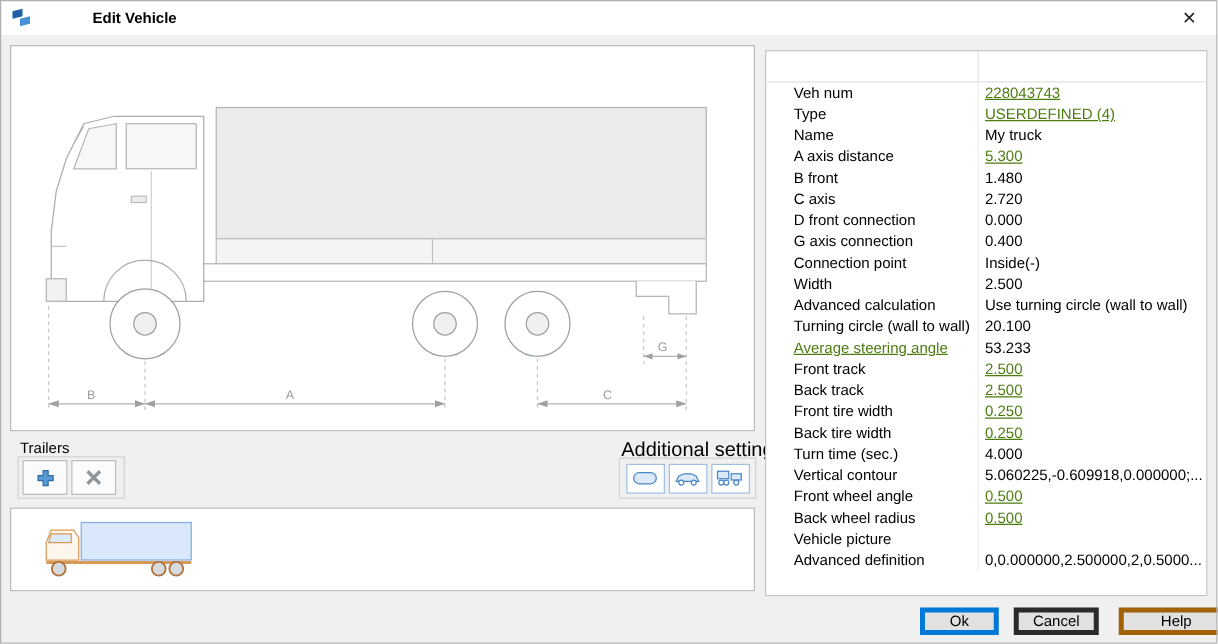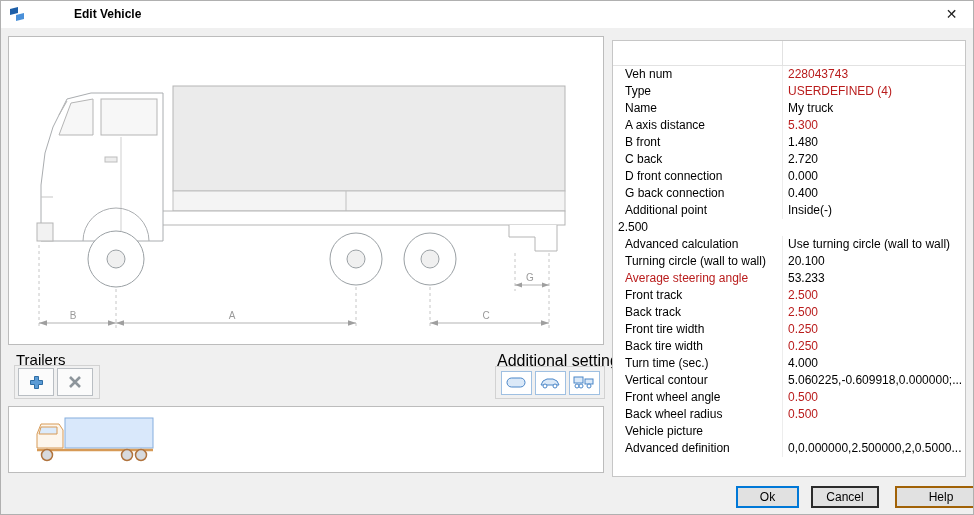--- a/index.html
+++ b/index.html
@@ -16,44 +16,44 @@
   
   .titlebar { position:absolute; left:0; top:0; width:974px; height:28px; background:#ffffff; display:flex; align-items:center; }
   .app-icon { margin-left:9px; width:16px; height:16px; flex:0 0 auto; }
   .title { margin-left:8px; font-size:12px; font-weight:700;padding-left:41px; }
   .close-btn { position:absolute; right:0; top:0; width:45px; height:28px; display:flex; align-items:center; justify-content:center; font-size:14px; color:#222; cursor:pointer; background:transparent; border:none; }
 
   
   .canvas-panel { position:absolute; left:8px; top:36px; width:596px; height:309px; background:#fff; border:1px solid #bcbcbc; }
 
   
-  .trailers-label { position:absolute; left:16px; top:351px; font-size:15px; }
+  .trailers-label { position:absolute; left:16px; top:351px; font-size:12px; }
   .trailers-box { position:absolute; left:14px; top:365px; width:86px; height:34px; border:1px solid #d2d2d2; background:#f0f0f0; display:flex; align-items:center; padding-left:3px; gap:3px; }
   .tool-btn { width:36px; height:28px; background:#fbfbfb; border:1px solid #b9bec3; display:flex; align-items:center; justify-content:center; cursor:pointer; }
 
   
   .additional-label { position:absolute; left:497px; top:352px; font-size:16px; }
   .additional-box { position:absolute; left:495px; top:366px; width:110px; height:33px; border:1px solid #d2d2d2; background:#f0f0f0; display:flex; align-items:center; justify-content:center; gap:3px; }
   .mini-btn { width:31px; height:24px; background:#ffffff; border:1px solid #9fc0e2; display:flex; align-items:center; justify-content:center; cursor:pointer; }
 
   
   .picture-panel { position:absolute; left:8px; top:406px; width:596px; height:67px; background:#fff; border:1px solid #bcbcbc; }
   .picture-panel svg { position:absolute; left:20px; top:5px; }
 
   
   .property-grid { position:absolute; left:612px; top:40px; width:354px; height:437px; background:#fff; border:1px solid #c6c6c6; overflow:hidden; }
   .pgheader { height:25px; border-bottom:1px solid #e2e2e2; display:flex; }
   .pgheader .hlabel { width:170px; border-right:1px solid #e2e2e2; }
   .prow { display:flex; height:17px; }
-  .plabel { width:170px; border-right:1px solid #ededed; padding-left:12px; font-size:12px; line-height:17px; white-space:nowrap; overflow:hidden; }
+  .plabel { width:170px; border-right:1px solid #ededed; padding-left:22px; font-size:12px; line-height:17px; white-space:nowrap; overflow:hidden; }
   .pvalue { flex:1; padding-left:5px; font-size:12px; line-height:17px; white-space:nowrap; overflow:hidden; }
-  .muted { color:#b91c1c; }
-
-  
-  .btn { position:absolute; top:486px; height:22px; background:#e1e1e1; border:2px solid #a16207; font-size:12px; font-family:inherit; cursor:pointer; }
+  .muted { color:#4d7c0f;text-decoration:underline; }
+
+  
+  .btn { position:absolute; top:486px; height:22px; background:#e1e1e1; border:4px solid #a16207; font-size:12px; font-family:inherit; cursor:pointer; }
   .btn-ok { left:736px; width:63px; border-color:#0078d7; }
   .btn-cancel { left:811px; width:68px; border-color:#2b2b2b; }
   .btn-help { left:895px; width:92px; }
 
   svg text { font-family:"Liberation Sans", sans-serif; }
 </style>
 </head>
 <body>
 
 <div class="frame"></div>
@@ -201,36 +201,37 @@
       </div>
       <div class="prow">
         <div class="plabel">A axis distance</div>
         <div class="pvalue muted">5.300</div>
       </div>
       <div class="prow">
         <div class="plabel">B front</div>
         <div class="pvalue">1.480</div>
       </div>
       <div class="prow">
-        <div class="plabel">C back</div>
+        <div class="plabel">C axis</div>
         <div class="pvalue">2.720</div>
       </div>
       <div class="prow">
         <div class="plabel">D front connection</div>
         <div class="pvalue">0.000</div>
       </div>
       <div class="prow">
-        <div class="plabel">G back connection</div>
+        <div class="plabel">G axis connection</div>
         <div class="pvalue">0.400</div>
       </div>
       <div class="prow">
-        <div class="plabel">Additional point</div>
+        <div class="plabel">Connection point</div>
         <div class="pvalue">Inside(-)</div>
       </div>
       <div class="prow">
+        <div class="plabel">Width</div>
         <div class="pvalue">2.500</div>
       </div>
       <div class="prow">
         <div class="plabel">Advanced calculation</div>
         <div class="pvalue">Use turning circle (wall to wall)</div>
       </div>
       <div class="prow">
         <div class="plabel">Turning circle (wall to wall)</div>
         <div class="pvalue">20.100</div>
       </div>

